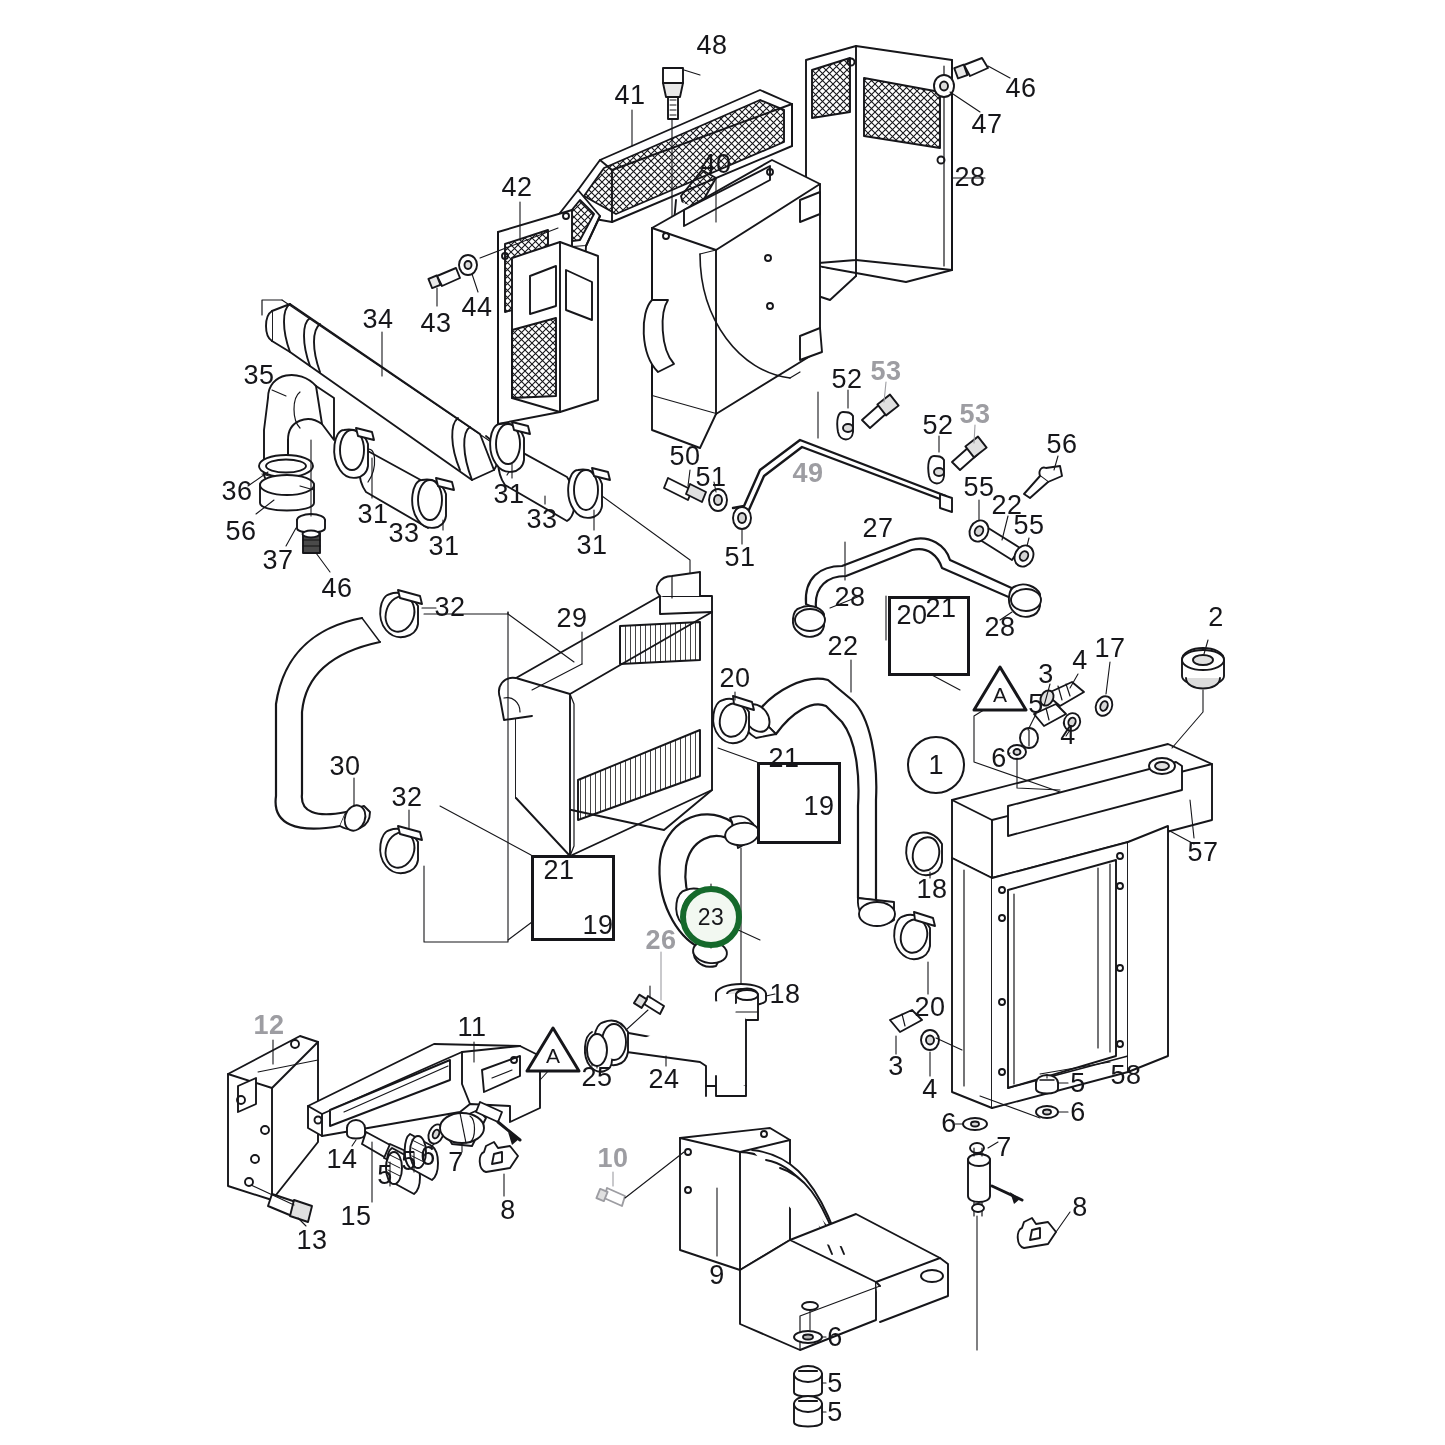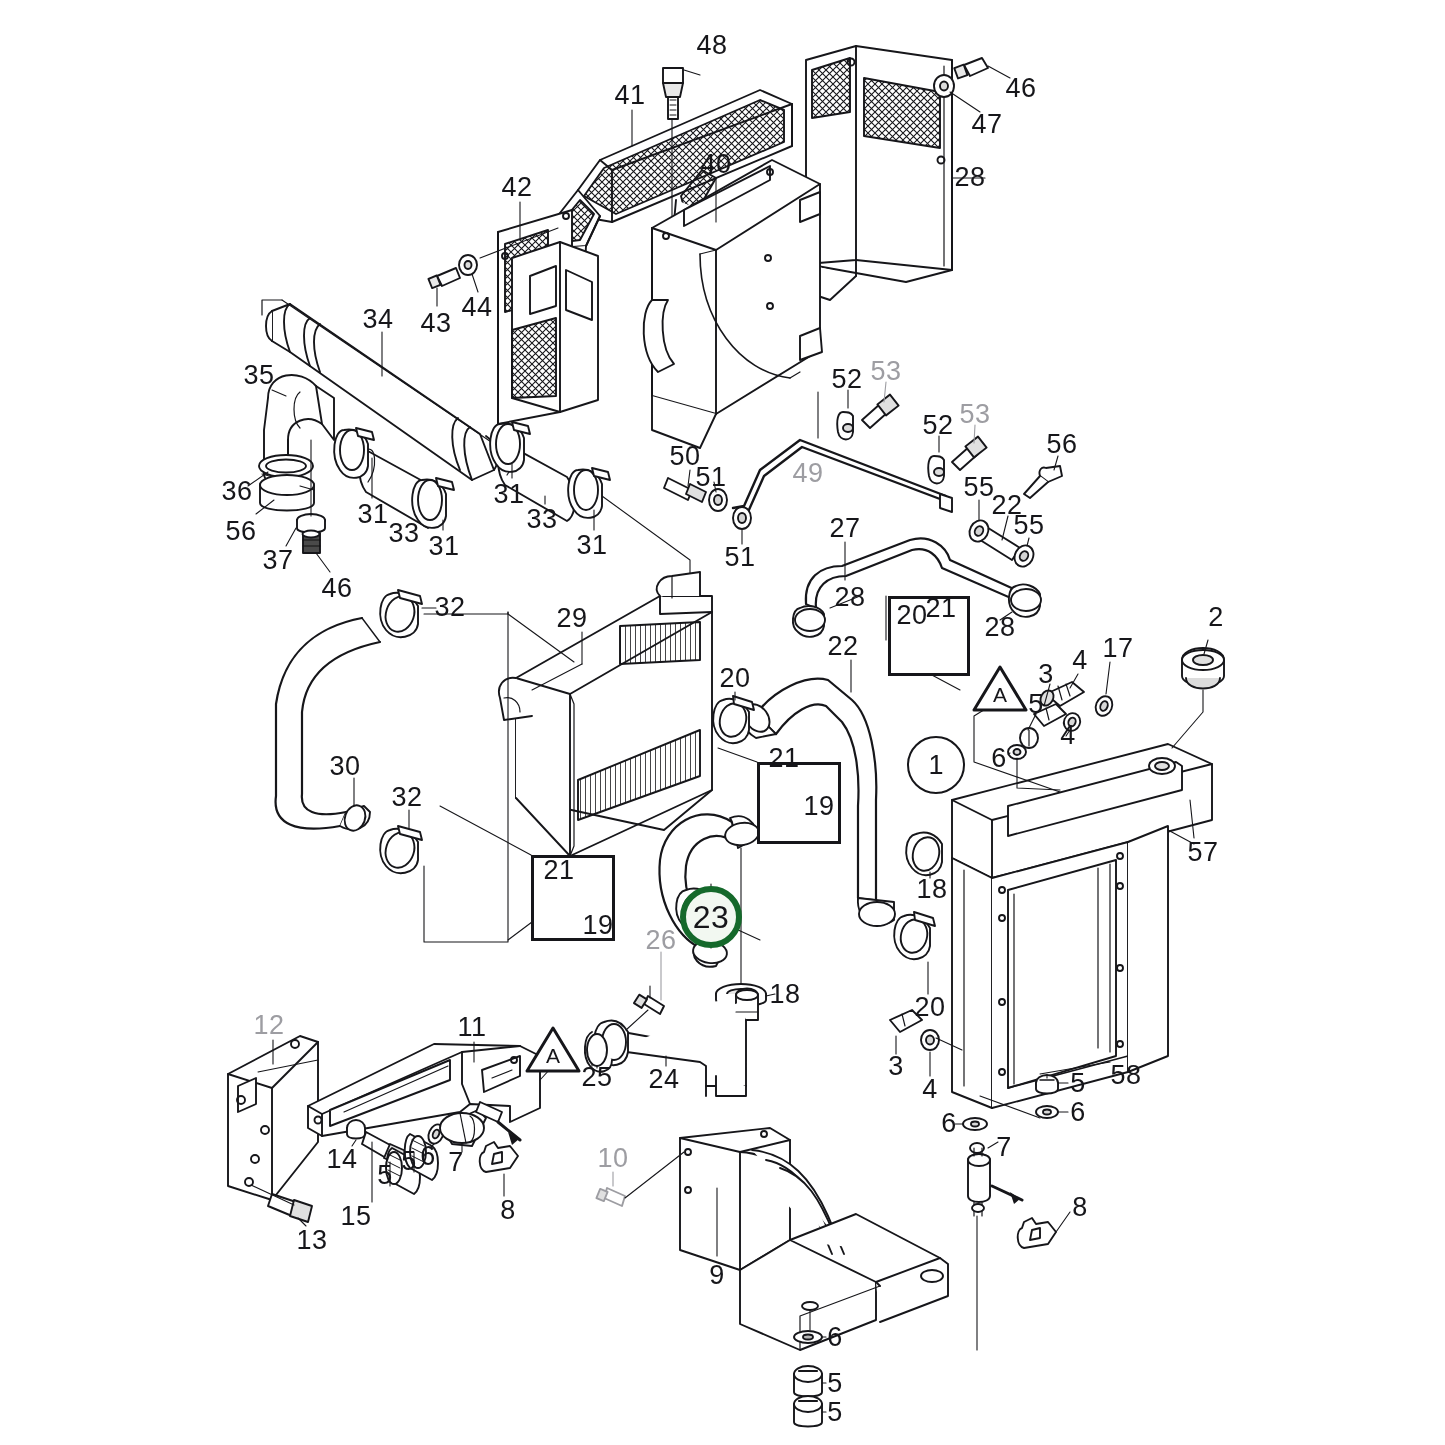--- a/index.html
+++ b/index.html
@@ -27,36 +27,36 @@
   .lbl {
     position: absolute;
     font-family: "Liberation Sans", sans-serif;
     font-size: 27px;
     color: #16161a;
     line-height: 1;
     white-space: nowrap;
     transform: translate(-50%, -50%);
     letter-spacing: 0.5px;
   }
-  .lbl.dim { color: #9d9da2; }
+  .lbl.dim { color: #9d9da2; font-weight: bold; }
   .callout-hl {
     position: absolute;
     transform: translate(-50%, -50%);
     width: 62px; height: 62px;
     border-radius: 50%;
     border: 6px solid #15692b;
     background: #f2f8f1;
     box-sizing: border-box;
     display: flex;
     align-items: center;
     justify-content: center;
   }
   .callout-hl span {
     font-family: "Liberation Sans", sans-serif;
-    font-size: 32px;
+    font-size: 23px;
     color: #16161a;
     letter-spacing: 0.5px;
   }
   .callout-plain {
     position: absolute;
     transform: translate(-50%, -50%);
     width: 58px; height: 58px;
     border-radius: 50%;
     border: 2px solid #16161a;
     background: transparent;
@@ -814,26 +814,26 @@
     <div class="lbl" style="left: 938px; top: 425px;">52</div>
     <div class="lbl dim" style="left: 975px; top: 414px;">53</div>
     <div class="lbl" style="left: 1062px; top: 444px;">56</div>
     <div class="lbl" style="left: 685px; top: 456px;">50</div>
     <div class="lbl" style="left: 711px; top: 477px;">51</div>
     <div class="lbl dim" style="left: 808px; top: 473px;">49</div>
     <div class="lbl" style="left: 740px; top: 557px;">51</div>
     <div class="lbl" style="left: 979px; top: 487px;">55</div>
     <div class="lbl" style="left: 1007px; top: 505px;">22</div>
     <div class="lbl" style="left: 1029px; top: 525px;">55</div>
-    <div class="lbl" style="left: 845px; top: 528px; text-align: right;">27</div>
+    <div class="lbl" style="left: 878px; top: 528px; text-align: right;">27</div>
     <div class="lbl" style="left: 850px; top: 597px;">28</div>
     <div class="lbl" style="left: 1000px; top: 627px;">28</div>
     <div class="lbl" style="left: 1216px; top: 617px;">2</div>
     <div class="lbl" style="left: 1080px; top: 660px;">4</div>
-    <div class="lbl" style="left: 1110px; top: 648px; margin-left: 8px;">17</div>
+    <div class="lbl" style="left: 1110px; top: 648px;">17</div>
     <div class="lbl" style="left: 1046px; top: 674px;">3</div>
     <div class="lbl" style="left: 1036px; top: 704px;">5</div>
     <div class="lbl" style="left: 1068px; top: 735px;">4</div>
     <div class="lbl" style="left: 999px; top: 758px;">6</div>
     <div class="lbl" style="left: 912px; top: 615px;">20</div>
     <div class="lbl" style="left: 941px; top: 608px;">21</div>
     <div class="lbl" style="left: 572px; top: 618px;">29</div>
     <div class="lbl" style="left: 450px; top: 607px;">32</div>
     <div class="lbl" style="left: 345px; top: 766px;">30</div>
     <div class="lbl" style="left: 407px; top: 797px;">32</div>

